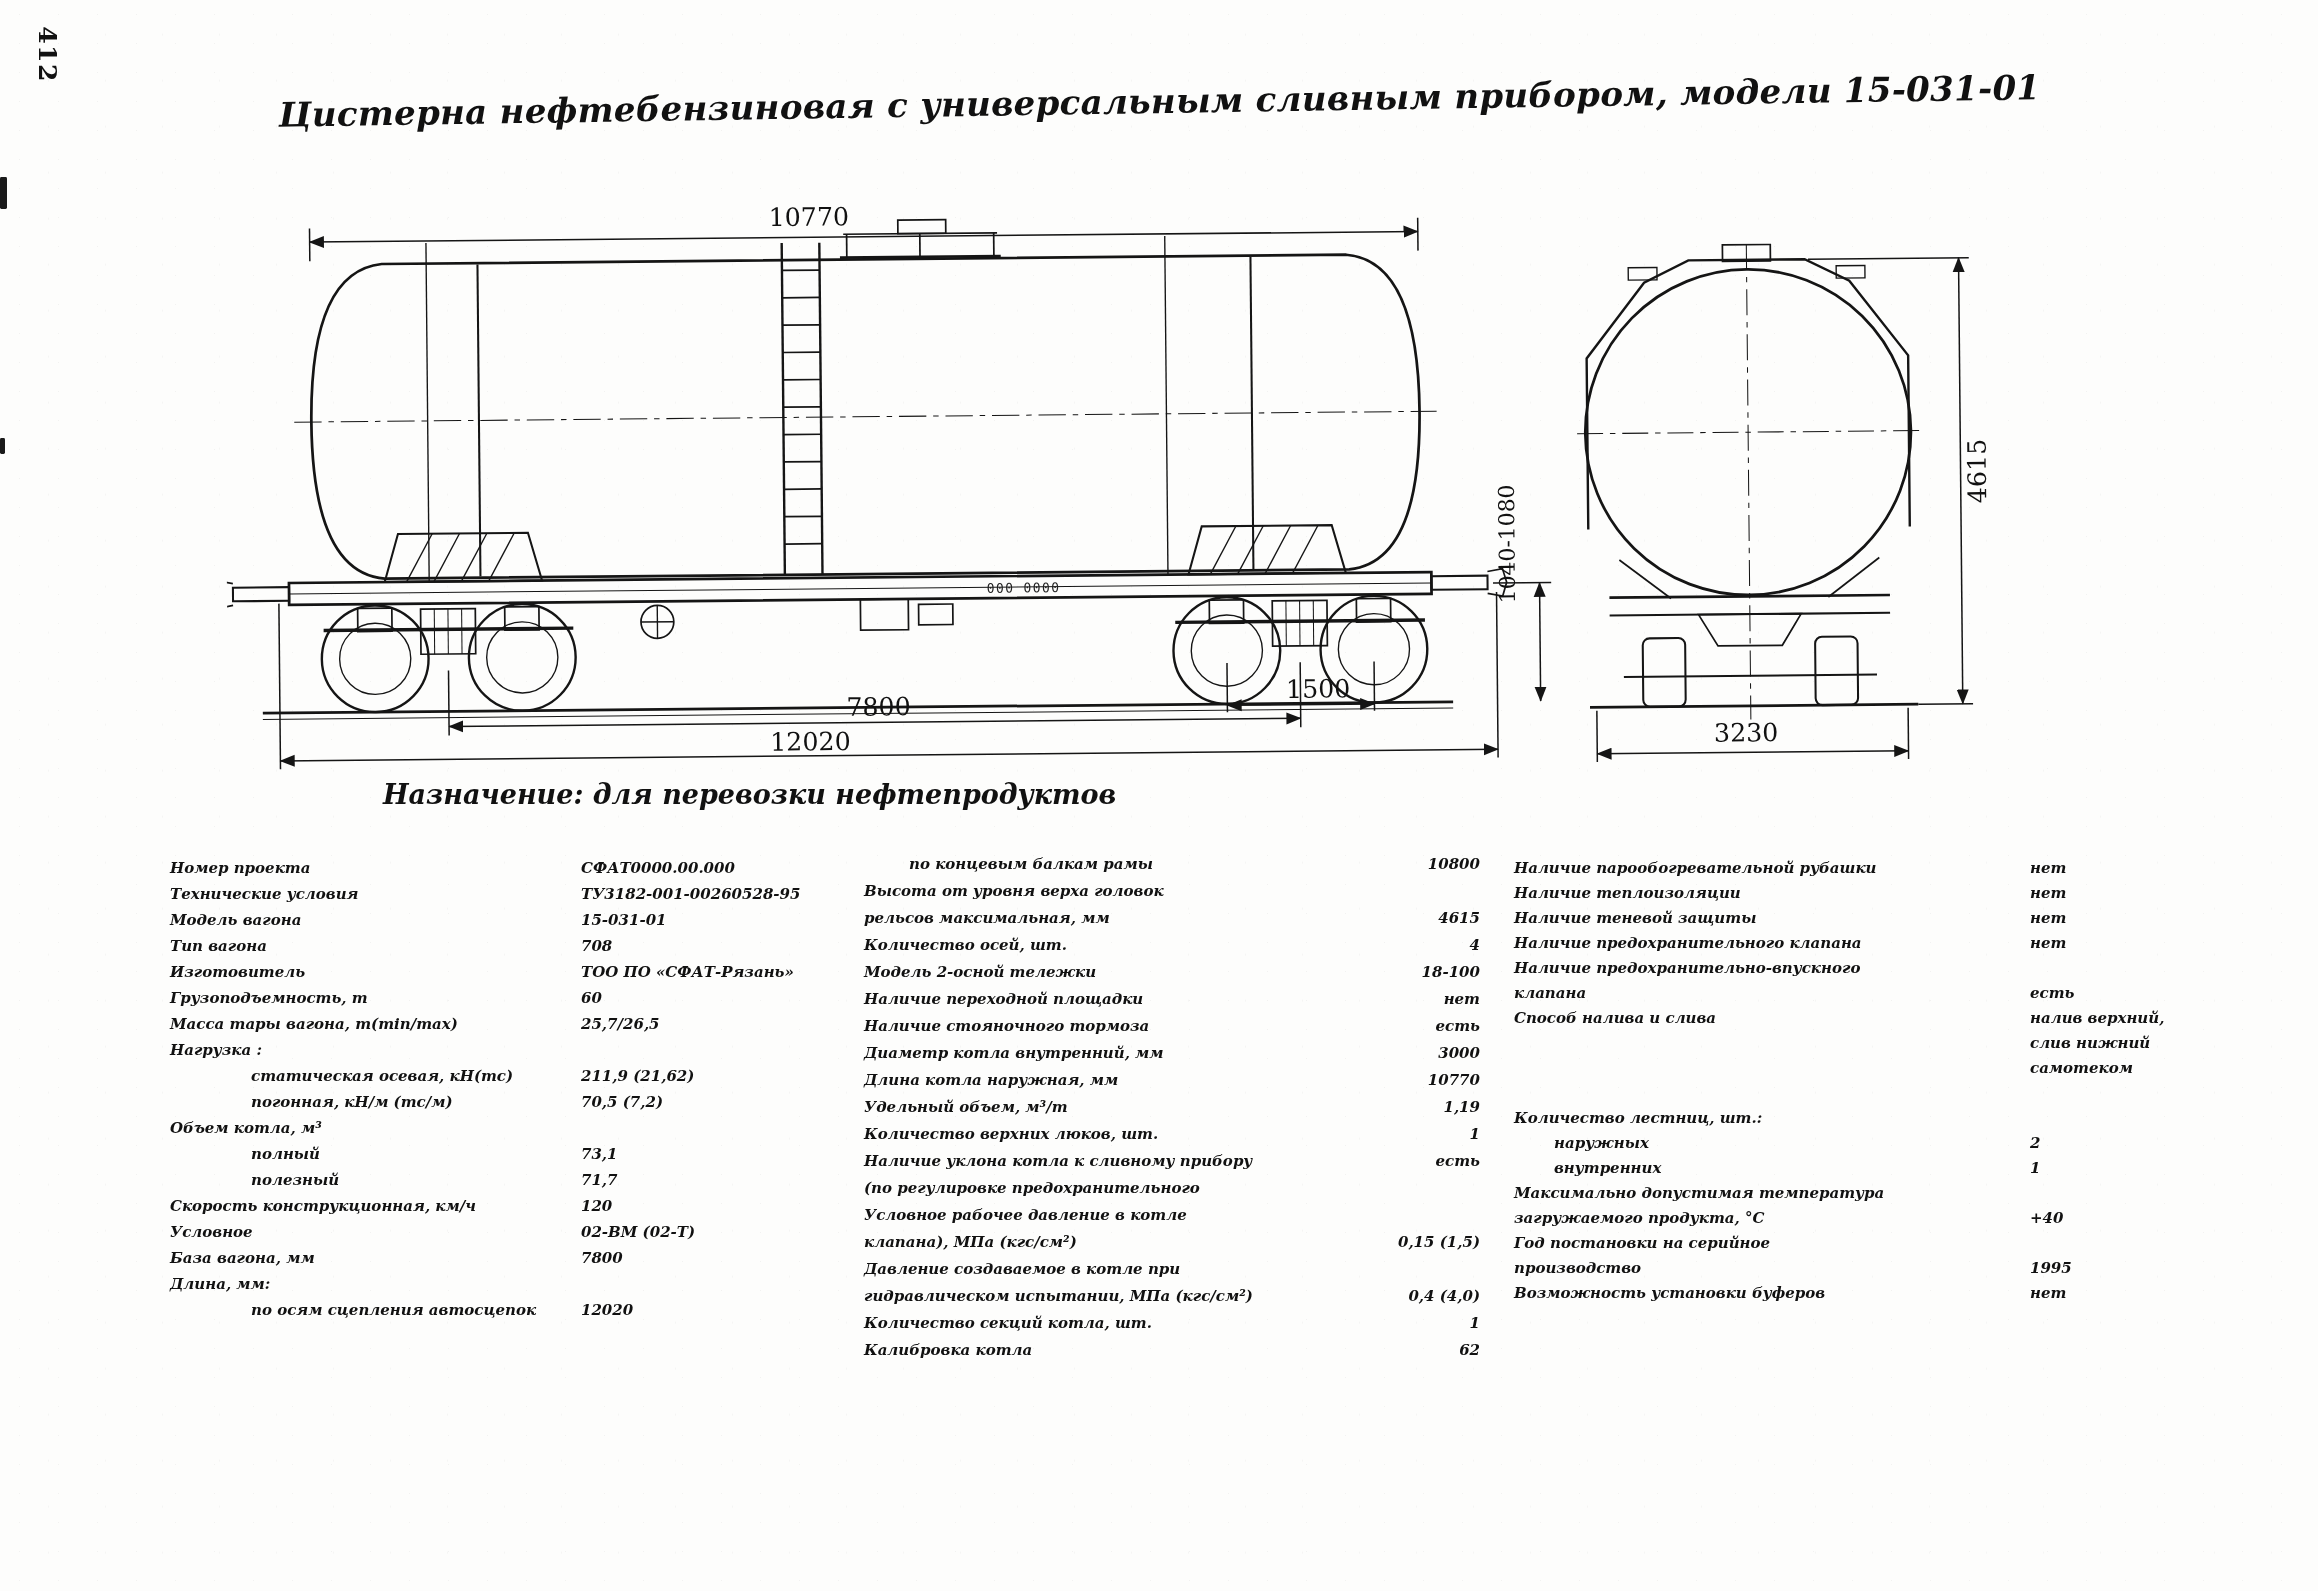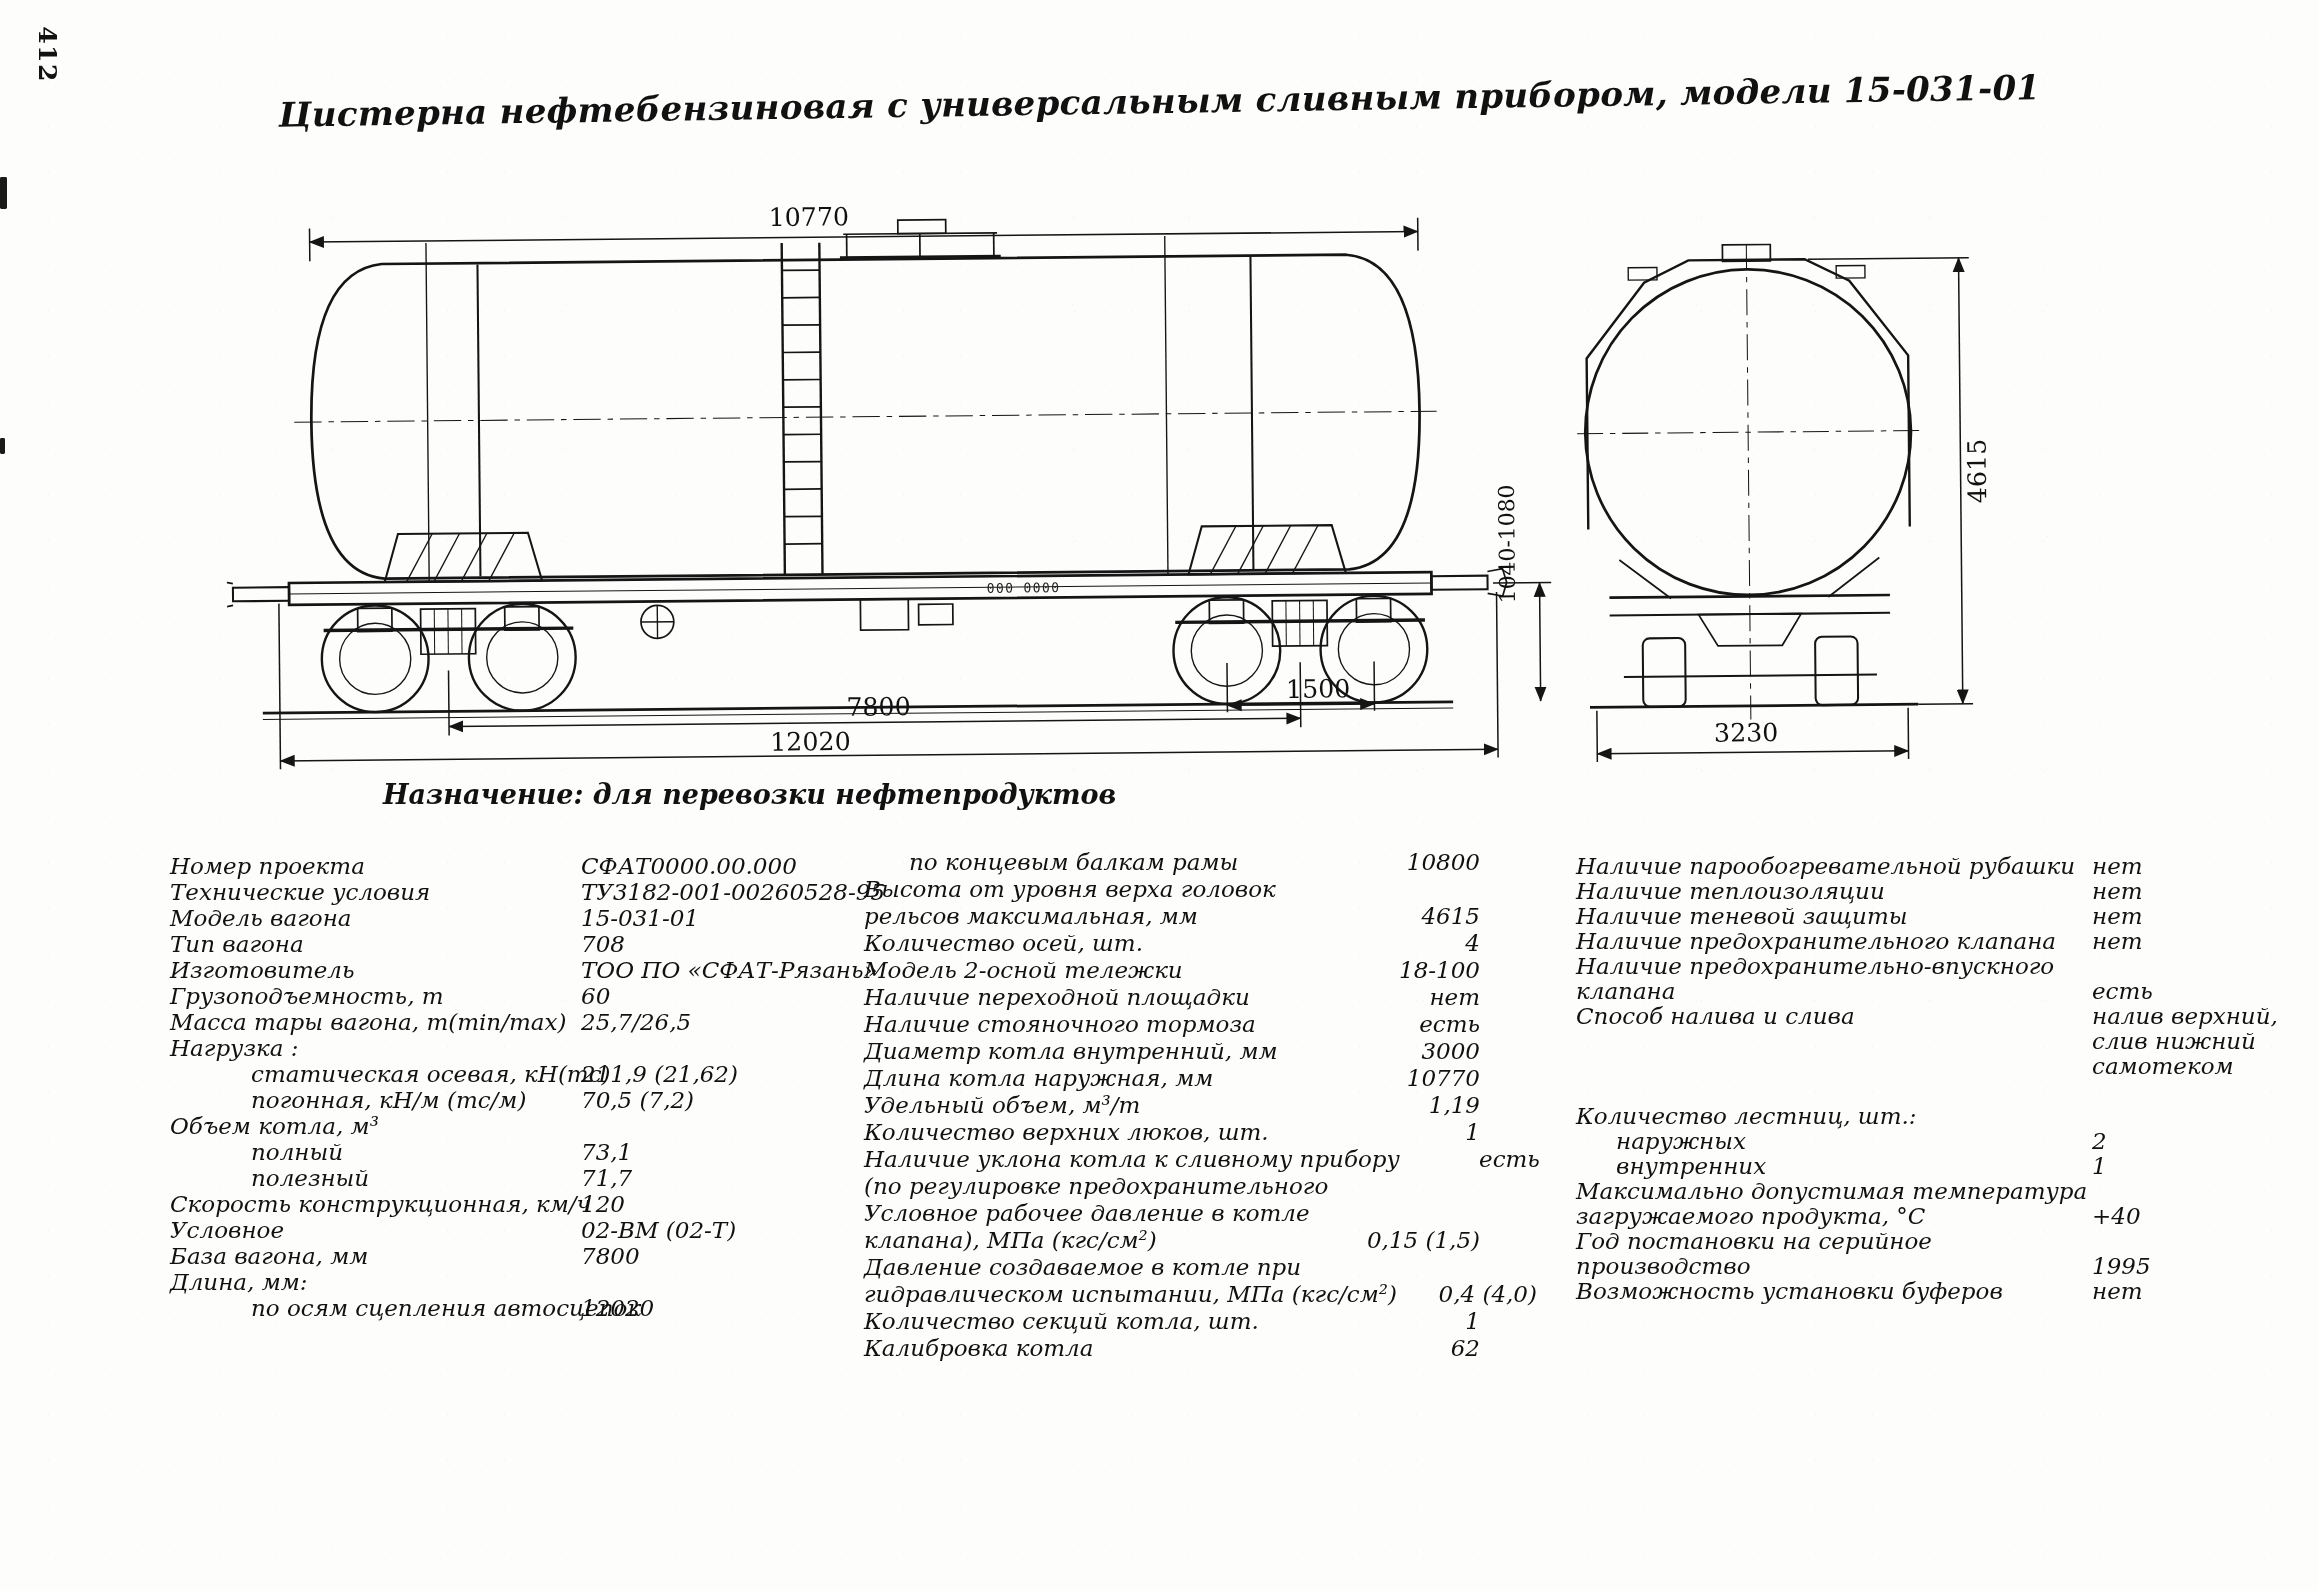--- a/index.html
+++ b/index.html
@@ -29,31 +29,31 @@
   }
   .purpose{
     position:absolute;left:383px;top:779px;width:1519px;text-align:left;
     font-size:27px;font-weight:bold;font-style:italic;
   }
   #drawing{position:absolute;left:226px;top:185px;width:1807px;height:602px;transform:rotate(-0.55deg);}
   svg text.dim{font-family:"DejaVu Serif",serif;font-size:37px;fill:#111;}
   svg text.dimsm{font-family:"DejaVu Serif",serif;font-size:32px;fill:#111;}
   svg text.stencil{font-family:"DejaVu Sans Mono",monospace;font-size:19px;fill:#222;letter-spacing:2px;}
   
-  .spec-col{position:absolute;font-style:italic;font-weight:normal;font-size:23px;line-height:1;}
+  .spec-col{position:absolute;font-style:italic;font-weight:bold;font-size:15px;line-height:1;margin-top:6px;}
   .srow{display:flex;align-items:baseline;}
   .col1{left:170px;top:855px;width:684px;}
   .col1 .srow{height:26px;}
   .col1 .lbl{width:411px;flex:none;}
   .col1 .val{flex:1;}
   .col2{left:864px;top:851px;width:616px;}
   .col2 .srow{height:27px;}
   .col2 .lbl{flex:1;}
   .col2 .val{width:140px;flex:none;text-align:right;}
-  .col3{left:1576px;top:855px;width:691px;}
+  .col3{left:1514px;top:855px;width:691px;}
   .col3 .srow{height:25px;}
   .col3 .lbl{flex:1;}
   .col3 .val{width:175px;flex:none;text-align:left;}
   .col1 .ind{padding-left:81px;box-sizing:border-box;}
   .col2 .ind{padding-left:45px;}
   .col3 .ind{padding-left:40px;}
   .lbl,.val{white-space:nowrap;}
   .artifact{position:absolute;background:#1a1a1a;border-radius:1.4px;}
 </style>
 </head>

